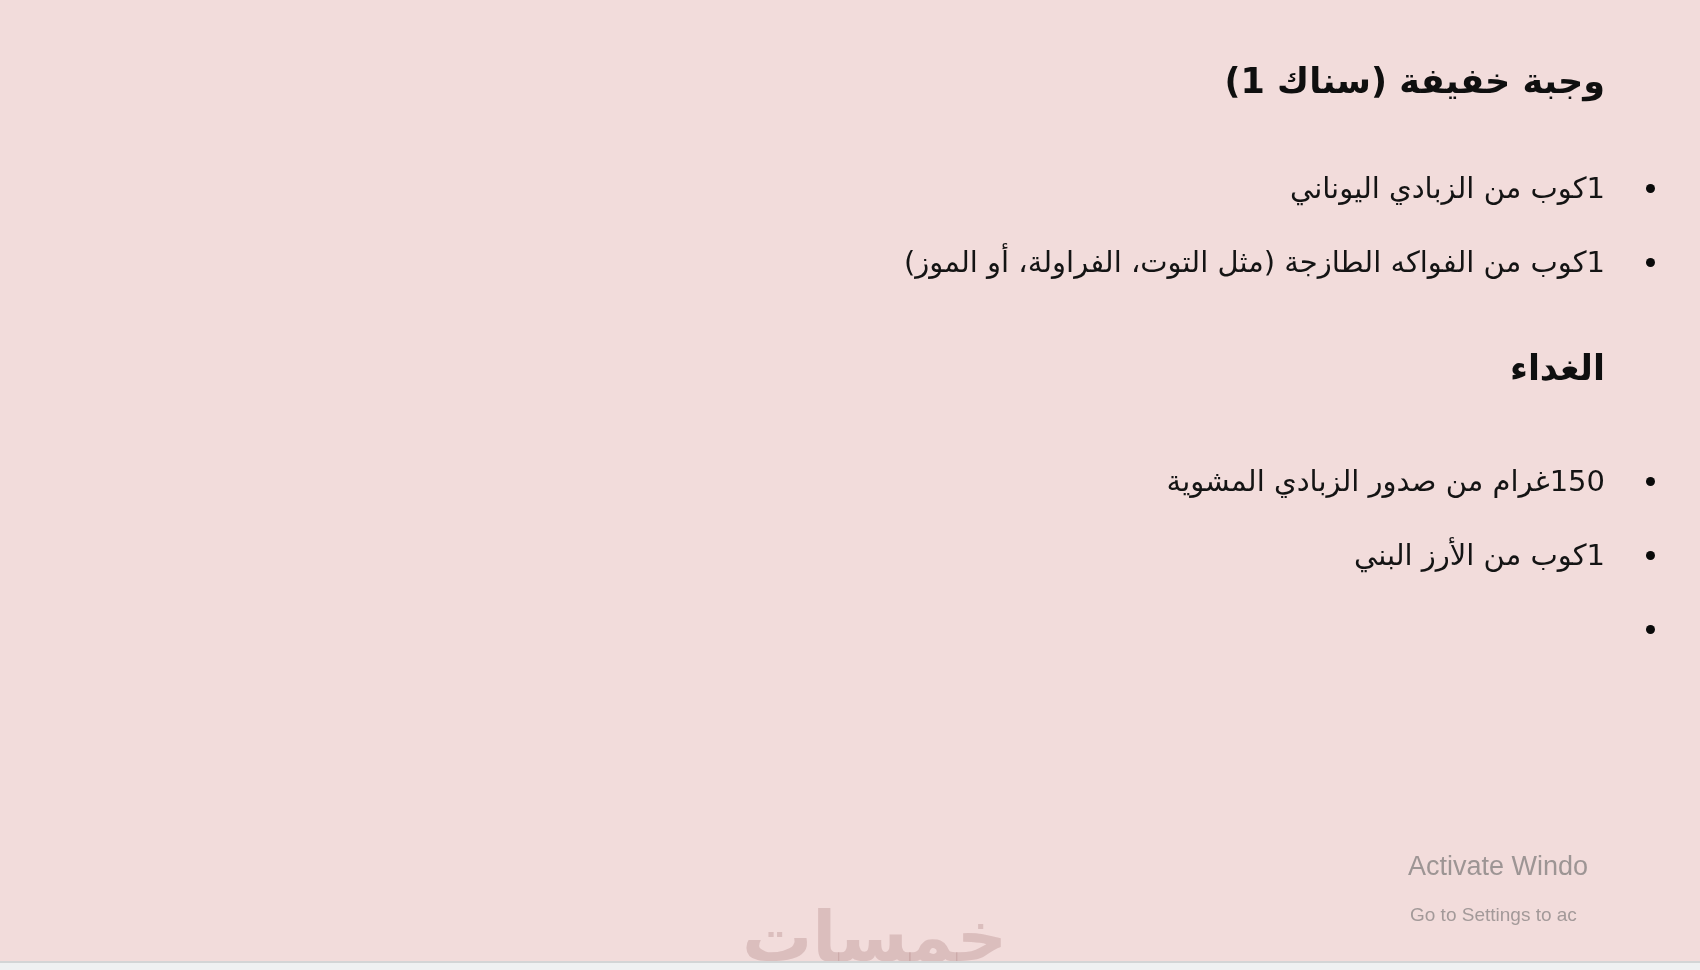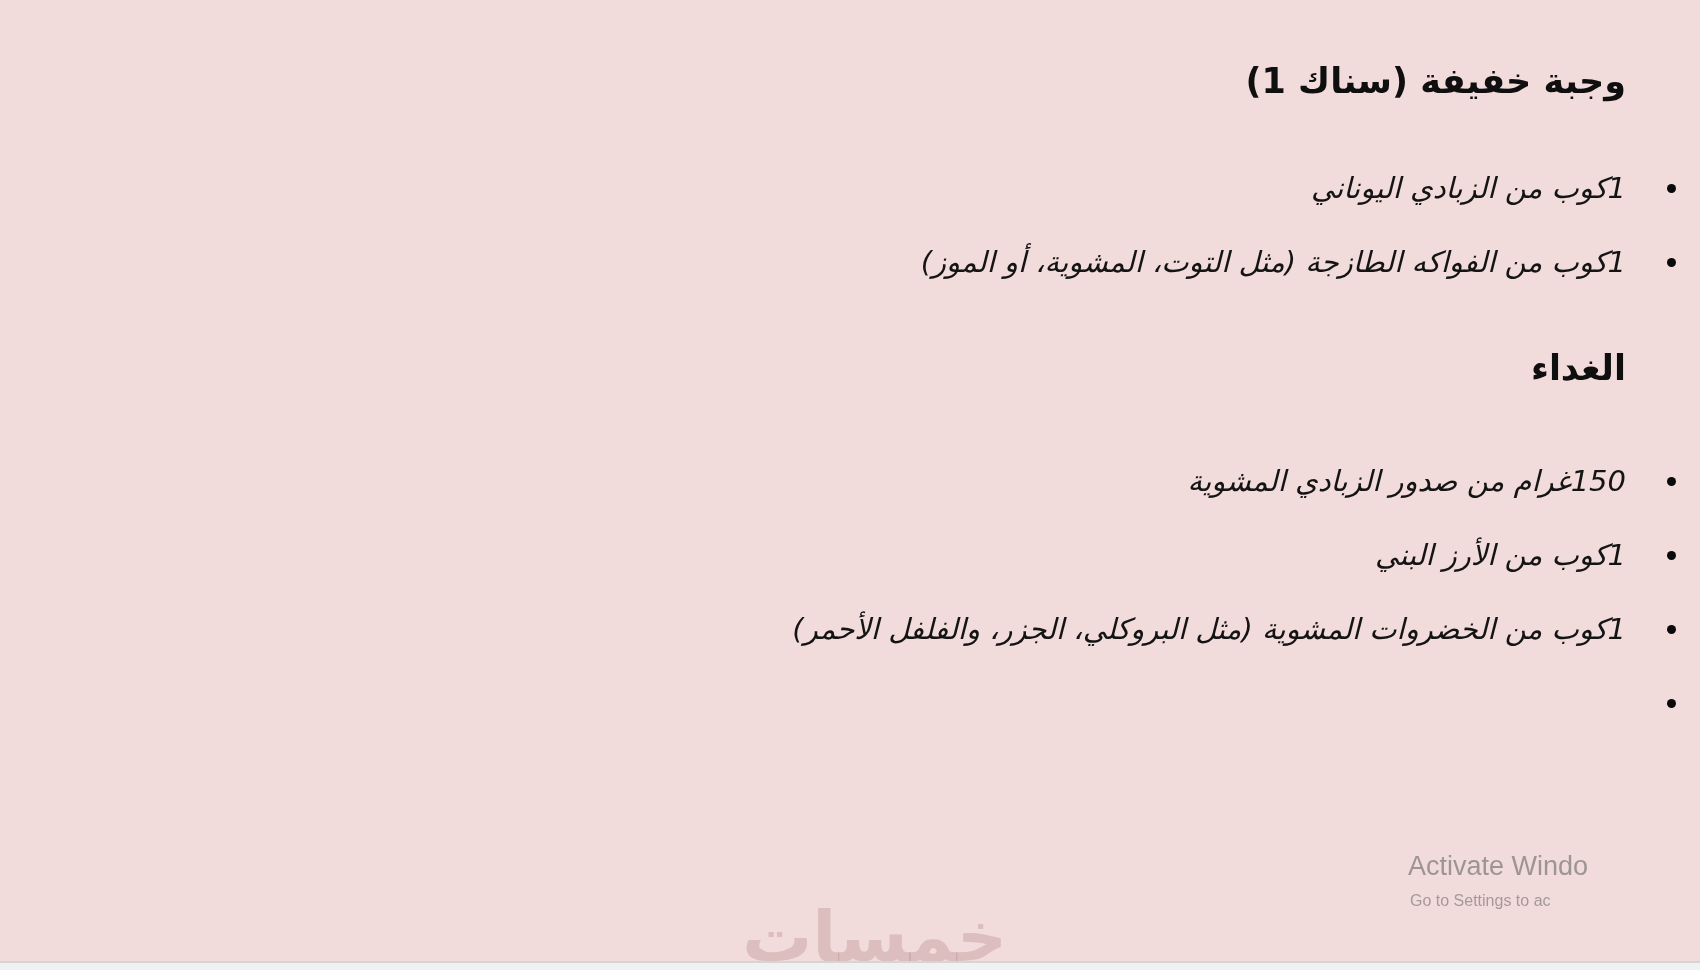--- a/index.html
+++ b/index.html
@@ -12,37 +12,36 @@
     position: relative;
     overflow: hidden;
     background: #f2dcdb;
     font-family: "DejaVu Sans", "Liberation Sans", sans-serif;
   }
   .doc-content {
     position: relative;
     z-index: 1;
     direction: rtl;
     text-align: right;
-    padding: 58px 74px 0 0;
+    padding: 58px 95px 0 0;
     color: #141414;
   }
   .doc-heading {
     font-size: 35px;
     line-height: 46px;
     font-weight: 700;
     color: #0f0f0f;
     margin: 0;
   }
   .heading-lunch  { margin-top: 63px; }
   .heading-snack2 { margin-top: 70px; }
   ul.doc-list {
     list-style: none;
     margin: 0;
     padding: 0;
-    font-style: italic;
   }
   ul.list-snack1 { margin-top: 64px; }
   ul.list-lunch  { margin-top: 70px; }
   ul.doc-list li {
     position: relative;
     font-size: 29px;
     line-height: 40px;
     color: #141414;
   }
   ul.doc-list li + li { margin-top: 34px; }
@@ -76,24 +75,24 @@
     color: rgba(105, 105, 105, 0.62);
     white-space: nowrap;
     user-select: none;
   }
   .activate-line1 {
     font-size: 27px;
     line-height: 32px;
     display: block;
   }
   .activate-line2 {
-    font-size: 16px;
+    font-size: 19px;
     line-height: 24px;
     display: block;
-    margin-top: 7px;
+    margin-top: 21px;
     margin-left: 2px;
     color: rgba(105, 105, 105, 0.58);
   }
   .page-bottom-edge {
     position: absolute;
     left: 0;
     top: 961px;
     width: 100%;
     height: 9px;
     box-sizing: border-box;
@@ -109,38 +108,34 @@
 
   <h2 class="doc-heading heading-snack1">وجبة خفيفة (سناك 1)</h2>
 
   <ul class="doc-list list-snack1">
     <li>
       <span class="bullet"></span>
       <span>1كوب من الزبادي اليوناني</span>
     </li>
     <li>
       <span class="bullet"></span>
-      <span>1كوب من الفواكه الطازجة (مثل التوت، المشوية، أو الموز)</span>
+      <span>1كوب من الفواكه الطازجة (مثل التوت، الفراولة، أو الموز)</span>
     </li>
   </ul>
 
   <h2 class="doc-heading heading-lunch">الغداء</h2>
 
   <ul class="doc-list list-lunch">
     <li>
       <span class="bullet"></span>
       <span>150غرام من صدور الزبادي المشوية</span>
     </li>
     <li>
       <span class="bullet"></span>
       <span>1كوب من الأرز البني</span>
-    </li>
-    <li>
-      <span class="bullet"></span>
-      <span>1كوب من الخضروات المشوية (مثل البروكلي، الجزر، والفلفل الأحمر)</span>
     </li>
     <li>
       <span class="bullet"></span>
     </li>
   </ul>
 
 
 </div>
 
 <div class="khamsat-watermark">خمسات</div>

